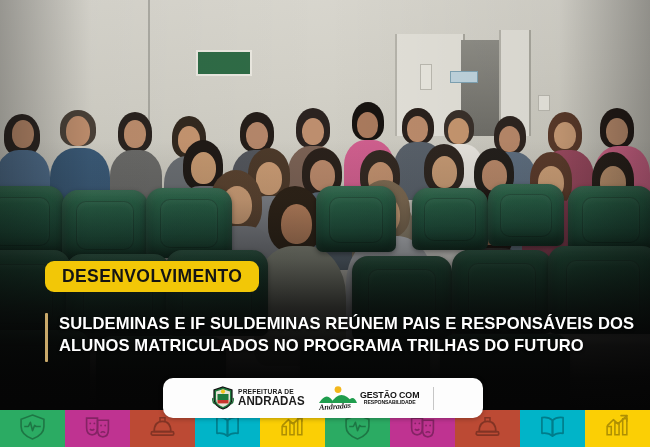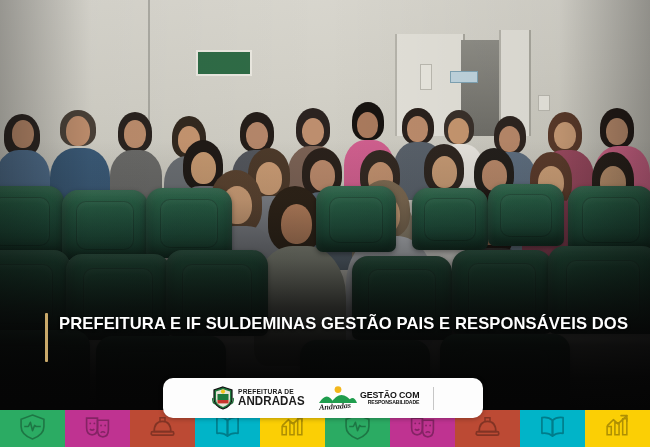--- a/index.html
+++ b/index.html
@@ -229,21 +229,21 @@
   .gestao-script {
     position: absolute;
     left: 0; bottom: 0px;
     font-size: 8px;
     font-style: italic;
     font-weight: 700;
     color: #1b1b1b;
     font-family: "Liberation Serif", serif;
     transform: rotate(-4deg);
   }
-  .gestao-text { line-height: 1.02; text-align: right; }
+  .gestao-text { line-height: 1.02; text-align: center; }
   .gestao-text .g1 {
     display: block;
     font-size: 9.6px;
     font-weight: 700;
     color: #111;
     letter-spacing: -0.1px;
     transform: scaleX(0.92);
     transform-origin: left center;
   }
   .gestao-text .g2 {
@@ -452,25 +452,29 @@
 
     <div class="chair dark" style="left:-40px; top:330px; width:130px; height:92px;"></div>
     <div class="chair dark" style="left:96px;  top:336px; width:130px; height:92px;"></div>
     <div class="chair dark" style="left:300px; top:340px; width:130px; height:92px;"></div>
     <div class="chair dark" style="left:440px; top:334px; width:130px; height:92px;"></div>
 
     <div class="shade-sides"></div>
     <div class="shade"></div>
   </div>
 
+  <div class="badge">
+    <span class="badge-text">DESENVOLVIMENTO</span>
+  </div>
 
   <div class="headline-wrap">
     <div class="accent-bar"></div>
     <div class="headline">
-      <span class="headline-line">PREFEITURA E IF SULDEMINAS GESTÃO PAIS E RESPONSÁVEIS DOS</span>
+      <span class="headline-line">SULDEMINAS E IF SULDEMINAS REÚNEM PAIS E RESPONSÁVEIS DOS</span>
+      <span class="headline-line">ALUNOS MATRICULADOS NO PROGRAMA TRILHAS DO FUTURO</span>
     </div>
   </div>
 
   <div class="footer-card">
 
     <div class="logo-prefeitura">
       <div class="brasao">
         <svg viewBox="0 0 22 24" width="22" height="24" aria-hidden="true">
           <path d="M11 1 L20 4 L20 13 Q20 20 11 23 Q2 20 2 13 L2 4 Z" fill="#1f7a3d" stroke="#111" stroke-width="1.2"></path>
           <path d="M11 3.2 L18 5.6 L18 13 Q18 18.6 11 21 Q4 18.6 4 13 L4 5.6 Z" fill="#e7e3d6"></path>

